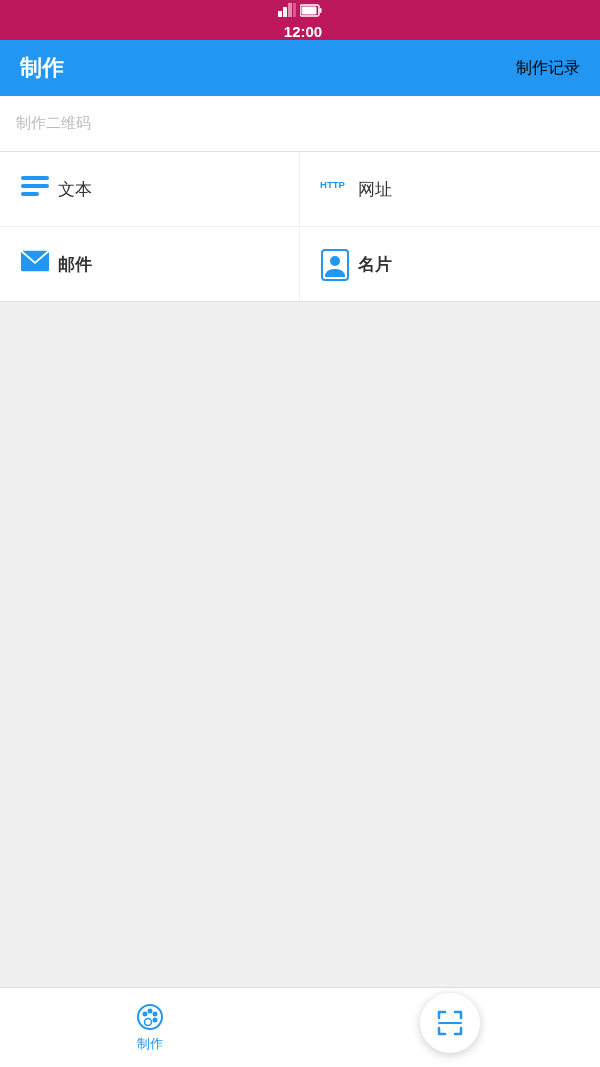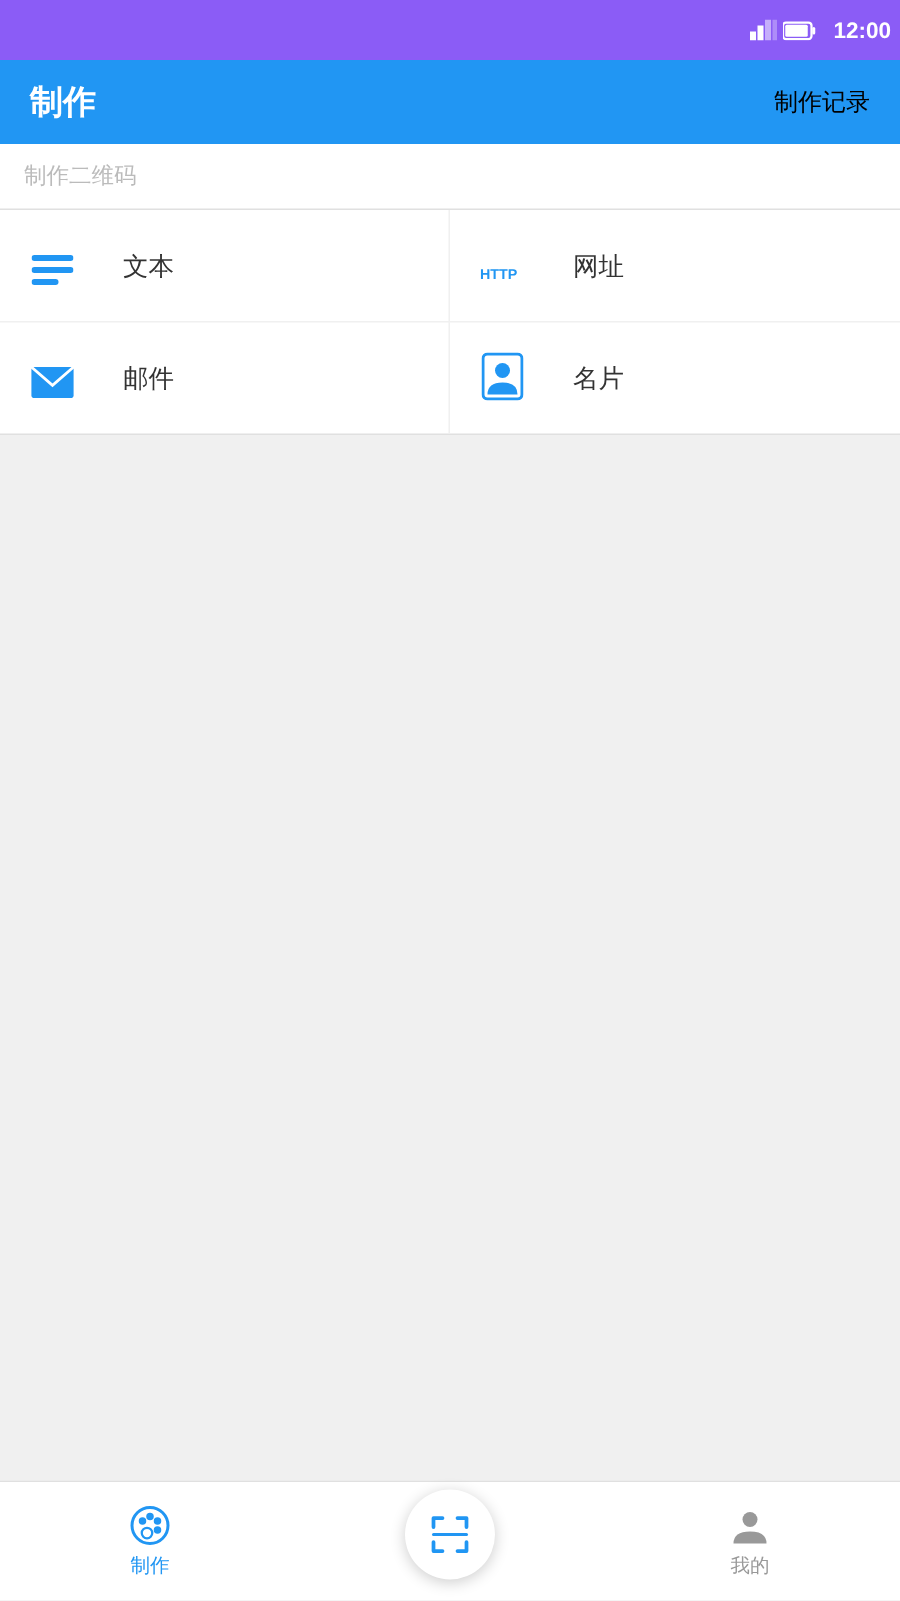--- a/index.html
+++ b/index.html
@@ -8,27 +8,28 @@
       width: 600px;
       min-height: 1067px;
       font-family: 'PingFang SC', 'Microsoft YaHei', sans-serif;
       background: #f0f0f0;
       display: flex;
       flex-direction: column;
     }
 
     
     .status-bar {
-      background: #8b5cf6;
+      background: #be185d;
       height: 40px;
       display: flex;
       align-items: center;
       justify-content: flex-end;
       padding: 0 6px;
       gap: 6px;
+      flex-direction: column;
     }
     .status-icons {
       display: flex;
       align-items: center;
       gap: 4px;
     }
     .status-time {
       color: white;
       font-size: 15px;
       font-weight: 600;
@@ -51,58 +52,59 @@
     }
     .top-bar-action {
       color: #000000;
       font-size: 16px;
       cursor: pointer;
     }
 
     
     .search-bar {
       background: white;
-      height: 44px;
+      height: 56px;
       display: flex;
       align-items: center;
       padding: 0 16px;
       border-bottom: 1px solid #e0e0e0;
     }
     .search-placeholder {
       color: #bbb;
       font-size: 15px;
     }
 
     
     .grid-menu {
       background: white;
       display: grid;
       grid-template-columns: 1fr 1fr;
       border-bottom: 1px solid #e0e0e0;
     }
     .grid-item {
       display: flex;
       align-items: center;
-      gap: 32px;
+      gap: 8px;
       padding: 22px 20px;
       cursor: pointer;
       border-bottom: 1px solid #f0f0f0;
       border-right: 1px solid #f0f0f0;
     }
     .grid-item:nth-child(2n) {
       border-right: none;
     }
     .grid-item:nth-last-child(-n+2) {
       border-bottom: none;
+      font-weight: bold;
     }
     .grid-item-icon {
       width: 30px;
       height: 30px;
       display: flex;
-      align-items: flex-end;
+      align-items: flex-start;
       justify-content: center;
       flex-shrink: 0;
     }
     .grid-item-label {
       font-size: 17px;
       color: #333;
     }
 
     
     .content-area {
@@ -258,21 +260,14 @@
         <path d="M4,10 L4,4 L10,4" stroke="#2196F3" stroke-width="2.5" fill="none" stroke-linecap="round" stroke-linejoin="round"></path>
         <path d="M20,4 L26,4 L26,10" stroke="#2196F3" stroke-width="2.5" fill="none" stroke-linecap="round" stroke-linejoin="round"></path>
         <path d="M26,20 L26,26 L20,26" stroke="#2196F3" stroke-width="2.5" fill="none" stroke-linecap="round" stroke-linejoin="round"></path>
         <path d="M10,26 L4,26 L4,20" stroke="#2196F3" stroke-width="2.5" fill="none" stroke-linecap="round" stroke-linejoin="round"></path>
 
         <line x1="4" y1="15" x2="26" y2="15" stroke="#2196F3" stroke-width="2" stroke-linecap="round"></line>
       </svg>
     </div>
   </div>
 
-  <div class="nav-item">
-    <svg width="28" height="28" viewBox="0 0 28 28">
-      <circle cx="14" cy="10" r="5" fill="#999"></circle>
-      <path d="M3 26 Q3 18 14 18 Q25 18 25 26" fill="#999"></path>
-    </svg>
-    <span class="nav-label-inactive">我的</span>
-  </div>
 
 </div>
 
 </body></html>

